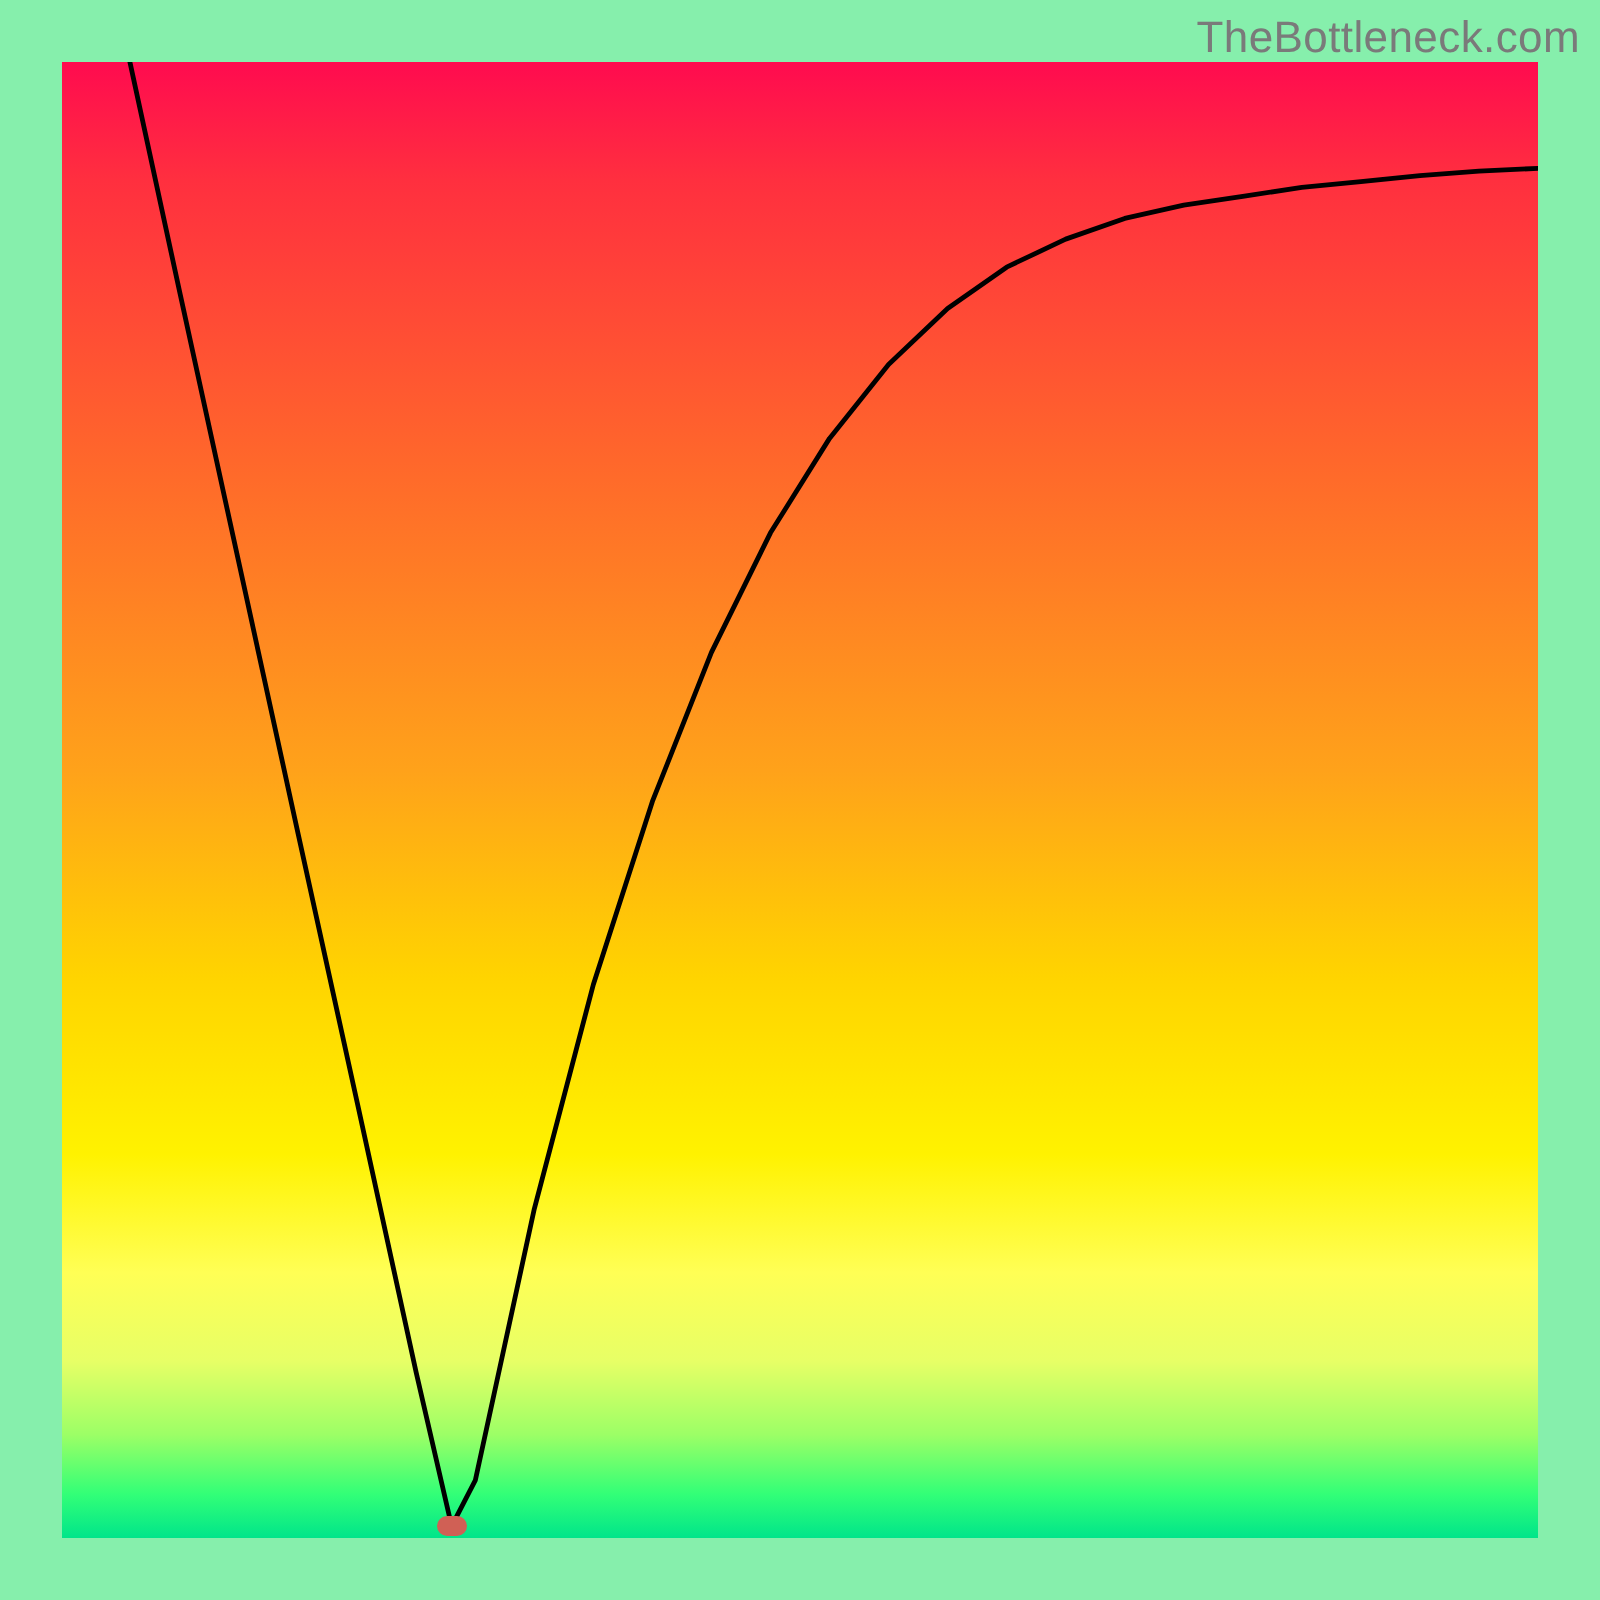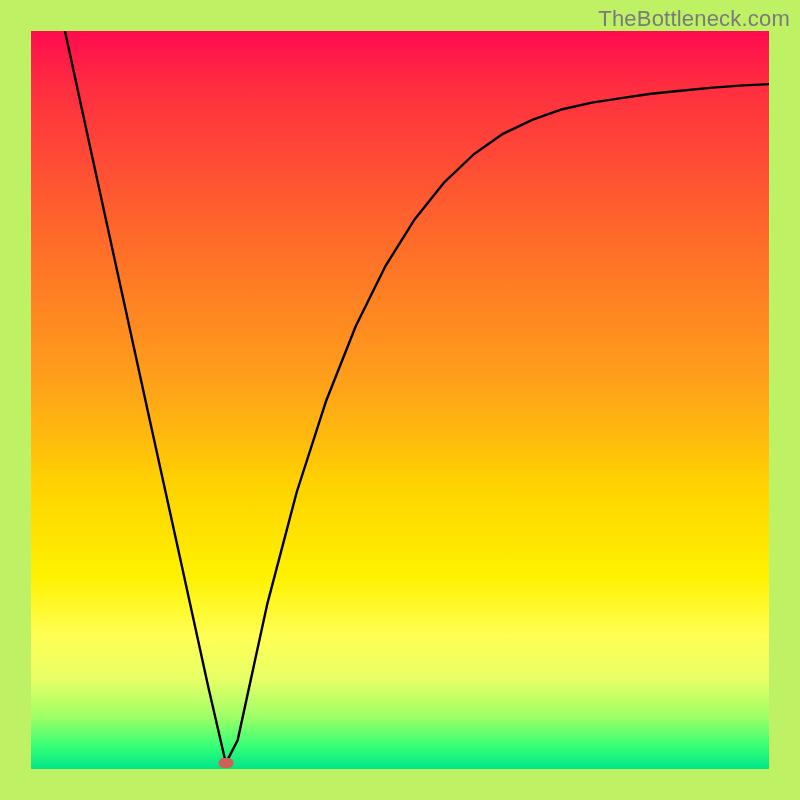--- a/index.html
+++ b/index.html
@@ -8,21 +8,21 @@
     width: 800px;
     height: 800px;
     overflow: hidden;
     background: #000;
     font-family: Arial, Helvetica, sans-serif;
   }
   .frame {
     position: relative;
     width: 800px;
     height: 800px;
-    background: #bef264;
+    background: #86efac;
   }
   .plot {
     position: absolute;
     left: 31px;
     top: 31px;
     width: 738px;
     height: 738px;
     
     background: linear-gradient(
       to bottom,

